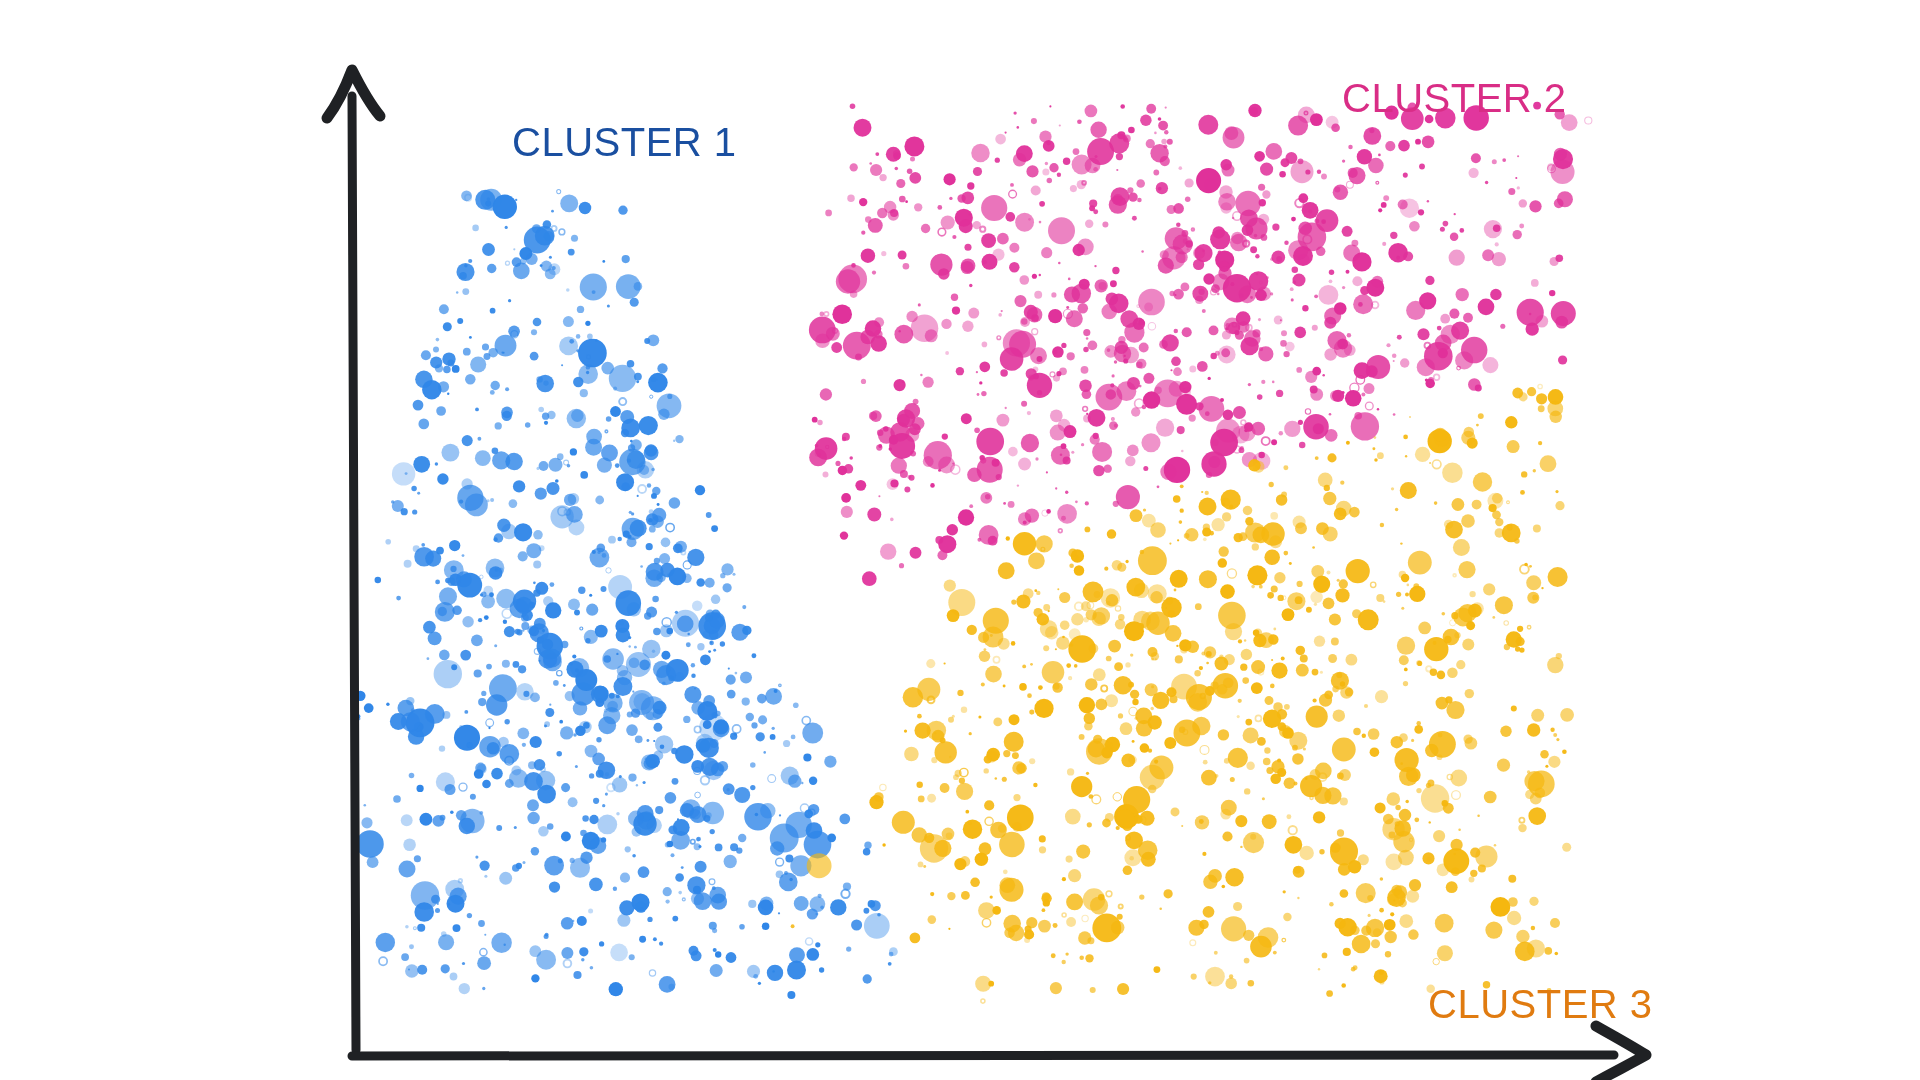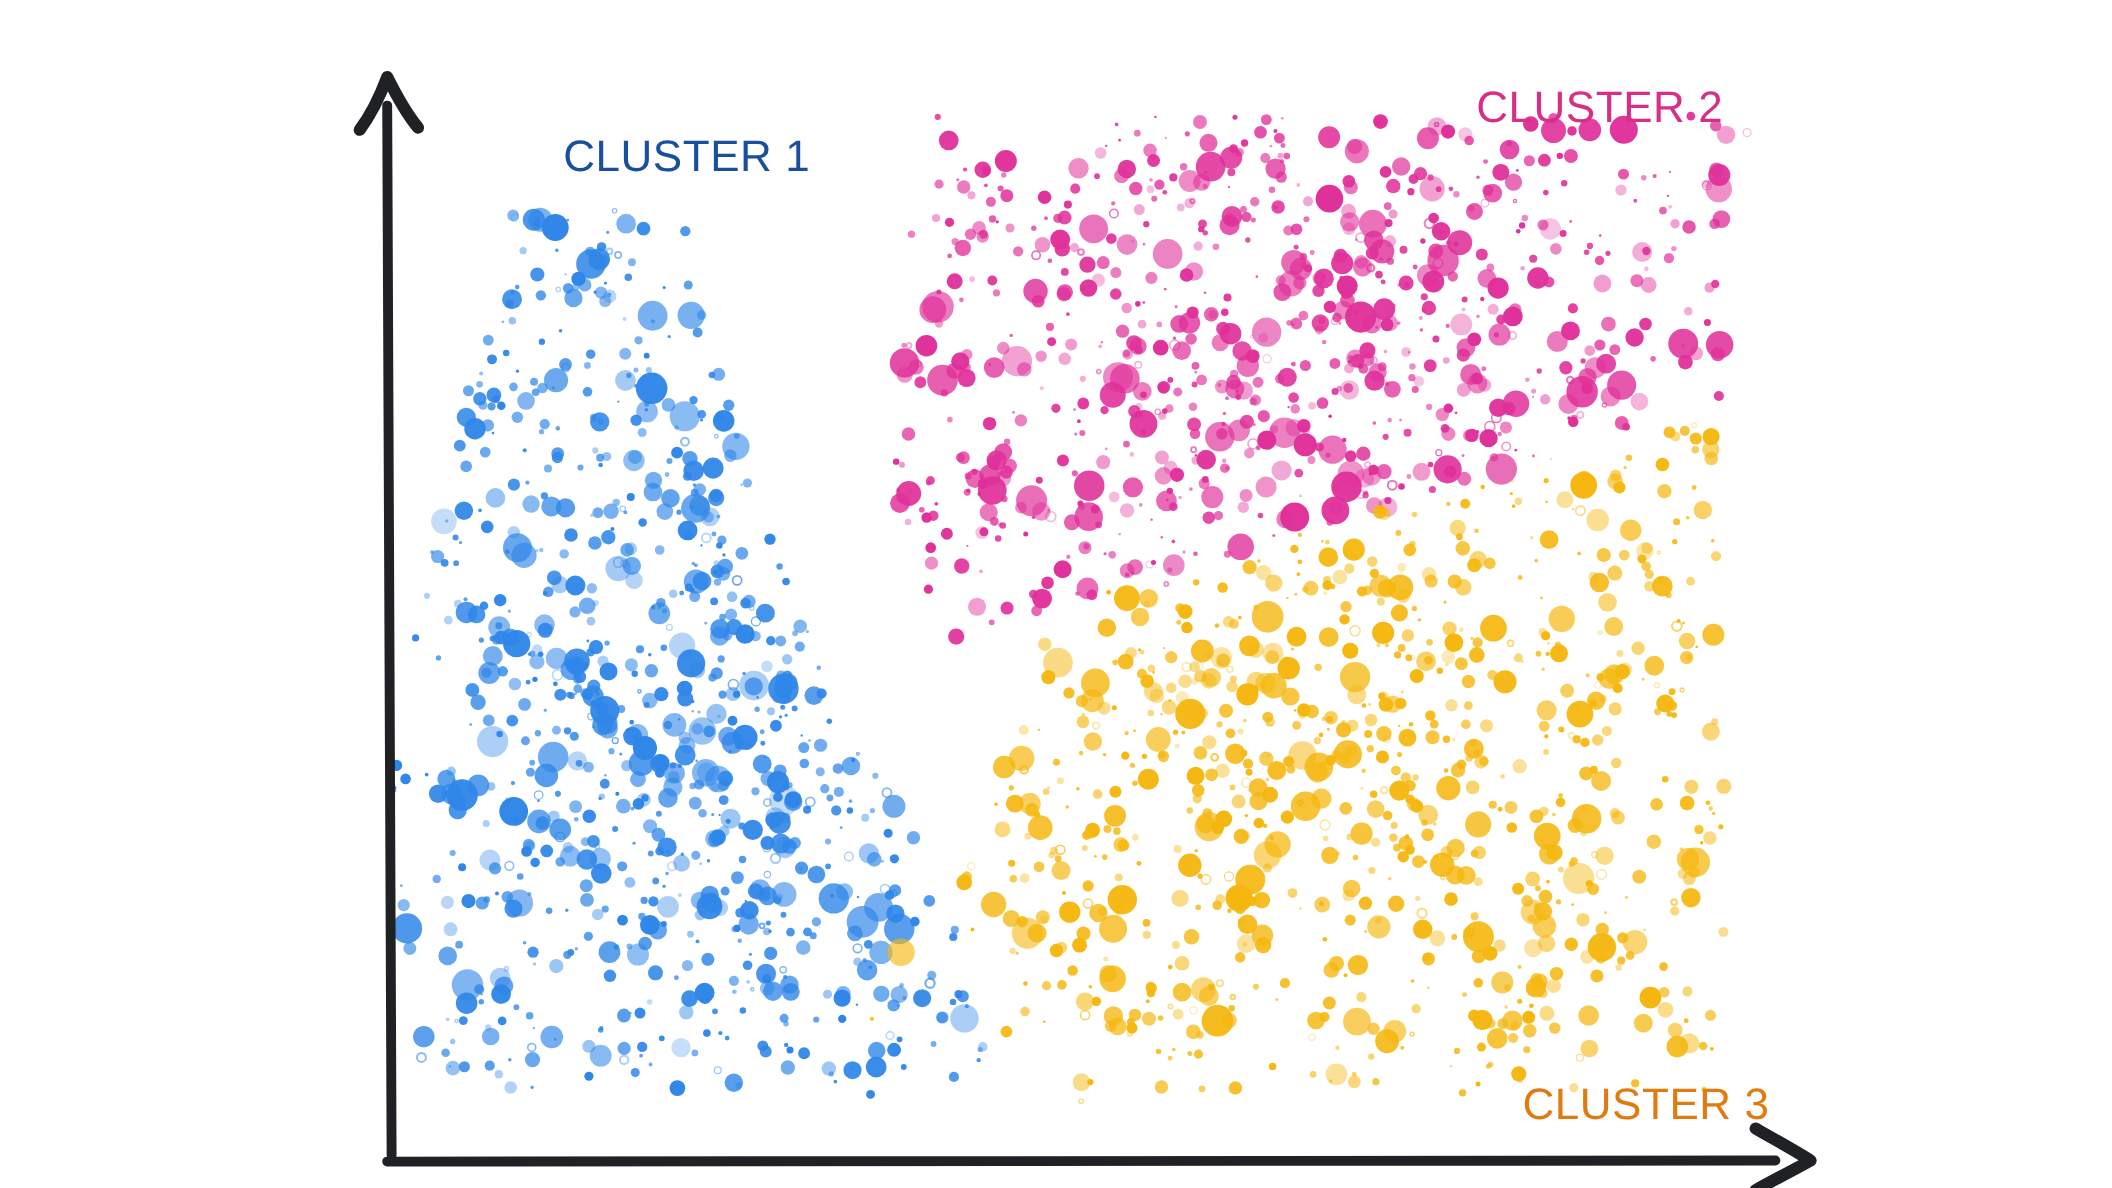--- a/index.html
+++ b/index.html
@@ -42,21 +42,21 @@
     top: 122px;
     color: #1a4fa0;
     text-align: right;
   }
   #label-cluster-2 {
     left: 1342px;
     top: 78px;
     color: #d92d86;
   }
   #label-cluster-3 {
-    left: 1384px;
+    left: 1428px;
     top: 984px;
     color: #e07b10;
   }
 </style>
 </head>
 <body>
 
 <div id="stage">
 
   <svg id="plot-svg" viewBox="0 0 1920 1080">

